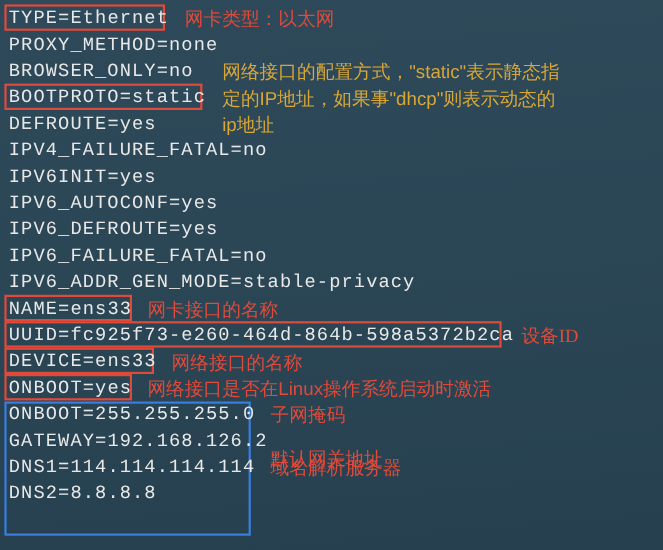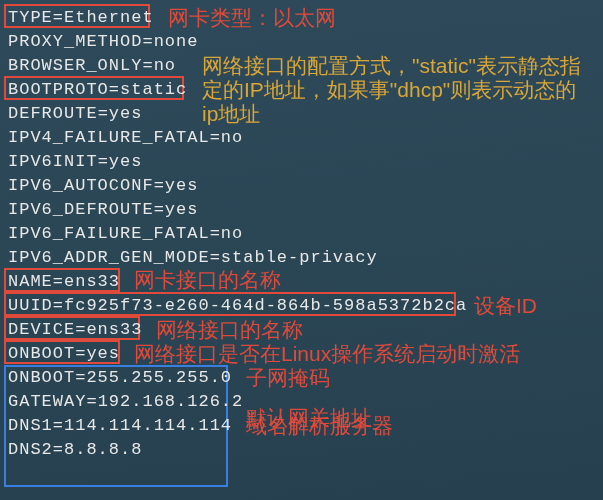--- a/index.html
+++ b/index.html
@@ -27,21 +27,21 @@
   .cfg{
     display:inline-block;
     position:relative;
     z-index:2;
   }
   .note{
     position:absolute;
     z-index:2;
     font-family:"Microsoft YaHei","SimHei",sans-serif;
     letter-spacing:0;
-    font-size:21px;
+    font-size:17px;
   }
   .red{color:#e04a3a;}
   .yellow{color:#d9a638;}
   .box-red{
     border:2px solid #e04a3a;
     position:absolute;
     z-index:1;
     box-sizing:border-box;
   }
   .box-blue{
@@ -107,26 +107,26 @@
   <div class="row">
     <span class="cfg"><span>IPV6_FAILURE_FATAL</span>=<span>no</span></span>
   </div>
 
   <div class="row">
     <span class="cfg"><span>IPV6_ADDR_GEN_MODE</span>=<span>stable-privacy</span></span>
   </div>
 
   <div class="row">
     <span class="cfg"><span>NAME</span>=<span>ens33</span></span>
-    <span class="note red" style="left:126px;top:0;font-family:Liberation Mono, monospace;">网卡接口的名称</span>
+    <span class="note red" style="left:126px;top:0;">网卡接口的名称</span>
   </div>
 
   <div class="row">
     <span class="cfg"><span>UUID</span>=<span>fc925f73-e260-464d-864b-598a5372b2ca</span></span>
-    <span class="note red" style="left:466px;top:0;">设备ID</span>
+    <span class="note red" style="left:466px;top:0;font-family:Liberation Serif, serif;">设备ID</span>
   </div>
 
   <div class="row">
     <span class="cfg"><span>DEVICE</span>=<span>ens33</span></span>
     <span class="note red" style="left:148px;top:0;">网络接口的名称</span>
   </div>
 
   <div class="row">
     <span class="cfg"><span>ONBOOT</span>=<span>yes</span></span>
     <span class="note red" style="left:126px;top:0;">网络接口是否在Linux操作系统启动时激活</span>

